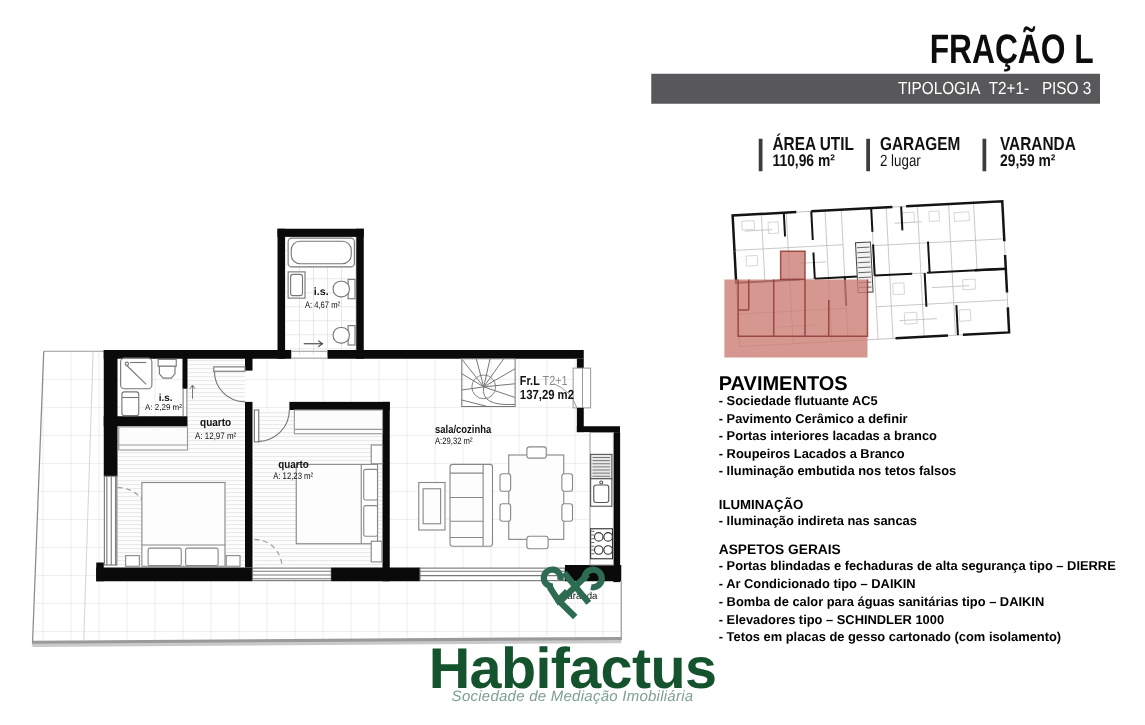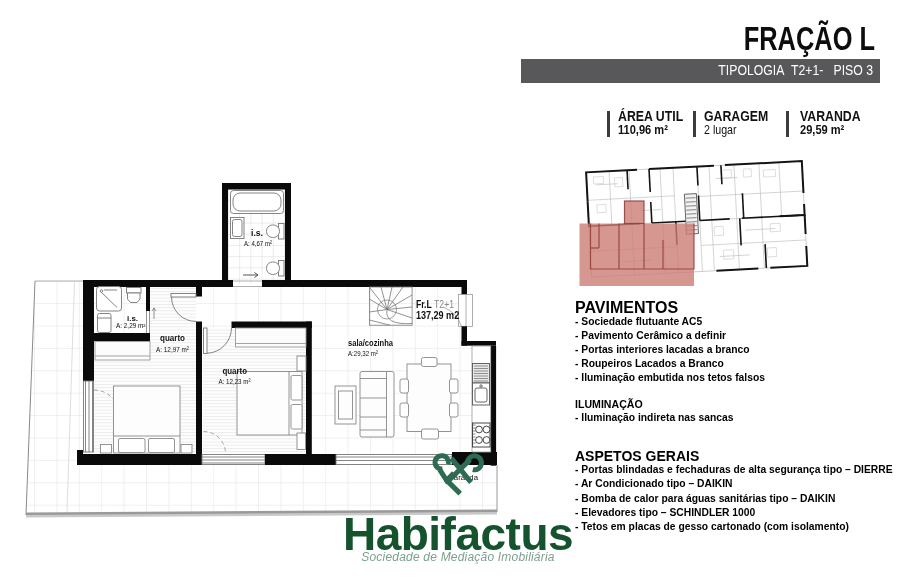--- a/index.html
+++ b/index.html
@@ -35,21 +35,21 @@
   <div>- Sociedade flutuante AC5</div>
   <div>- Pavimento Cerâmico a definir</div>
 
   <div>- Portas interiores lacadas a branco</div>
   <div>- Roupeiros Lacados a Branco</div>
 
   <div>- Iluminação embutida nos tetos falsos</div>
   <div style="font-size:10.6px;margin-top:11.5px;">ILUMINAÇÃO</div>
   <div>- Iluminação indireta nas sancas</div>
 
-  <div style="font-size:14px;margin-top:24px;">ASPETOS GERAIS</div>
+  <div style="font-size:11px;margin-top:8px;">ASPETOS GERAIS</div>
   <div>- Portas blindadas e fechaduras de alta segurança tipo – DIERRE</div>
   <div>- Ar Condicionado tipo – DAIKIN</div>
   <div>- Bomba de calor para águas sanitárias tipo – DAIKIN</div>
   <div>- Elevadores tipo – SCHINDLER 1000</div>
   <div>- Tetos em placas de gesso cartonado (com isolamento)</div>
 </div>
 
 <div class="abs" style="left:340px;top:507px;width:236px;text-align:center;font-size:46px;font-weight:bold;color:#14532d;letter-spacing:-0.5px;">Habifactus</div>
 
 <div class="abs" style="left:340px;top:550px;width:236px;text-align:center;font-size:12px;color:#7d9f8d;letter-spacing:0.2px;font-style:italic;">Sociedade de Mediação Imobiliária</div>

